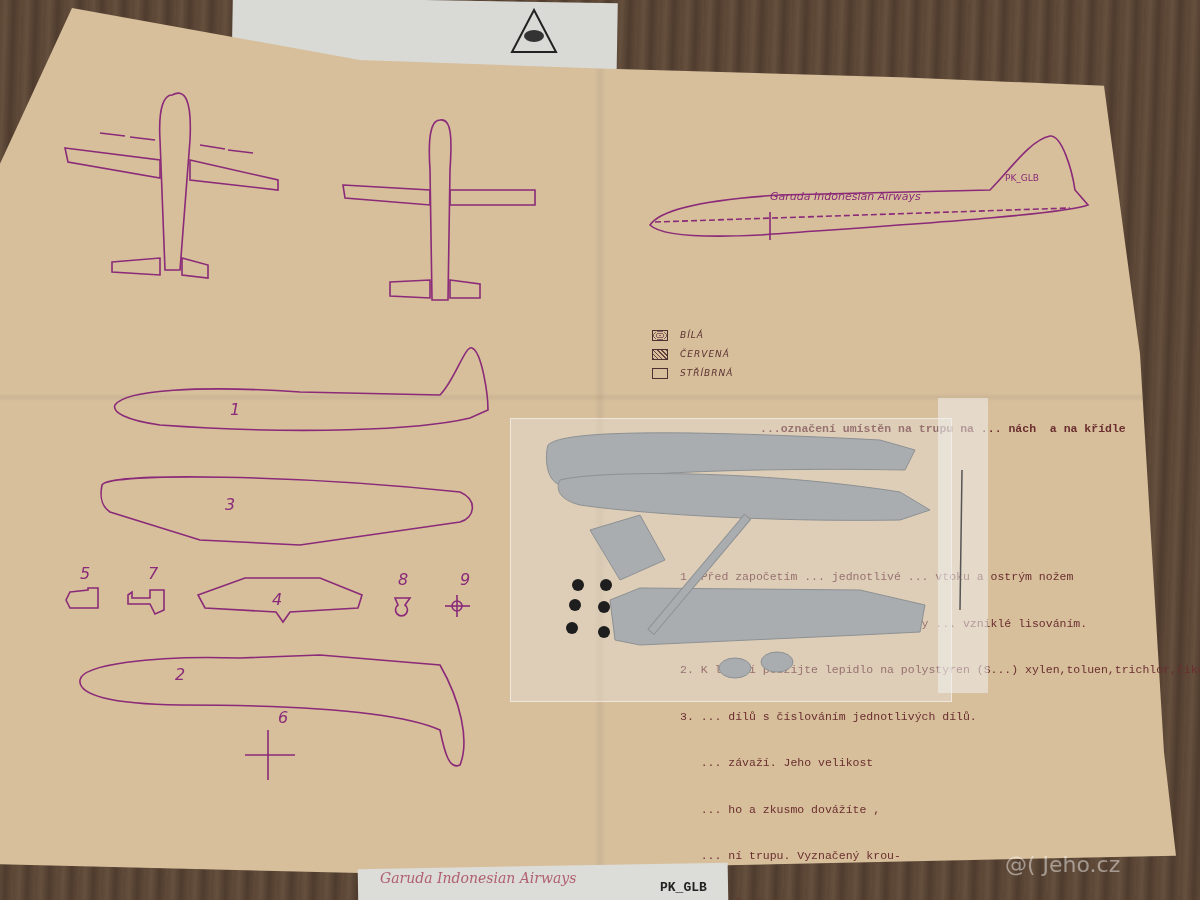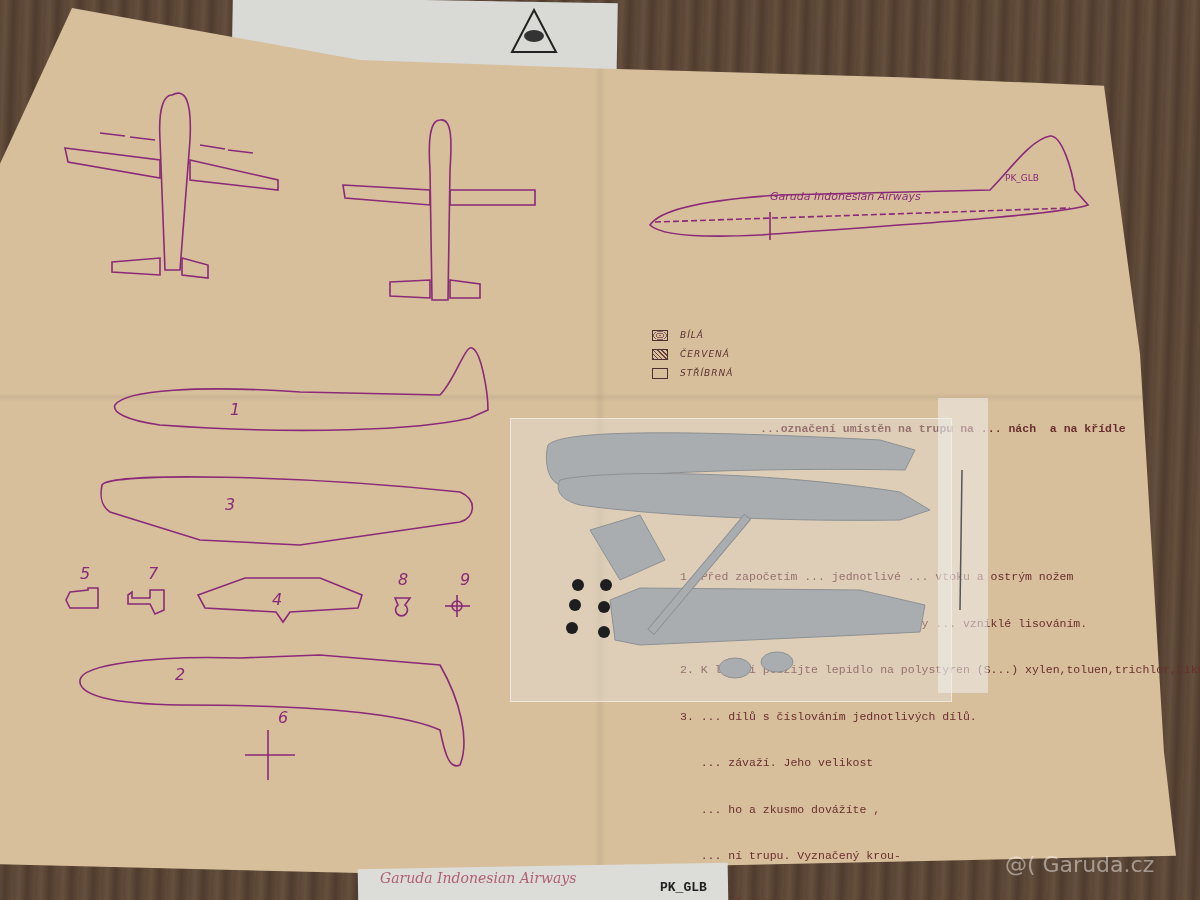--- a/index.html
+++ b/index.html
@@ -162,13 +162,13 @@
     <circle cx="572" cy="628" r="6"></circle>
       <circle cx="604" cy="632" r="6"></circle>
   </g>
   <line x1="962" y1="470" x2="960" y2="610" stroke="#555" stroke-width="1.5"></line>
 </svg>
 
 <div class="bottom-sheet"></div>
 <span class="bottom-script">Garuda Indonesian Airways</span>
 <span class="bottom-reg">PK_GLB</span>
 
-<div class="watermark">@( Garuda.cz</div>
+<div class="watermark">@( Jeho.cz</div>
 
 </body></html>

